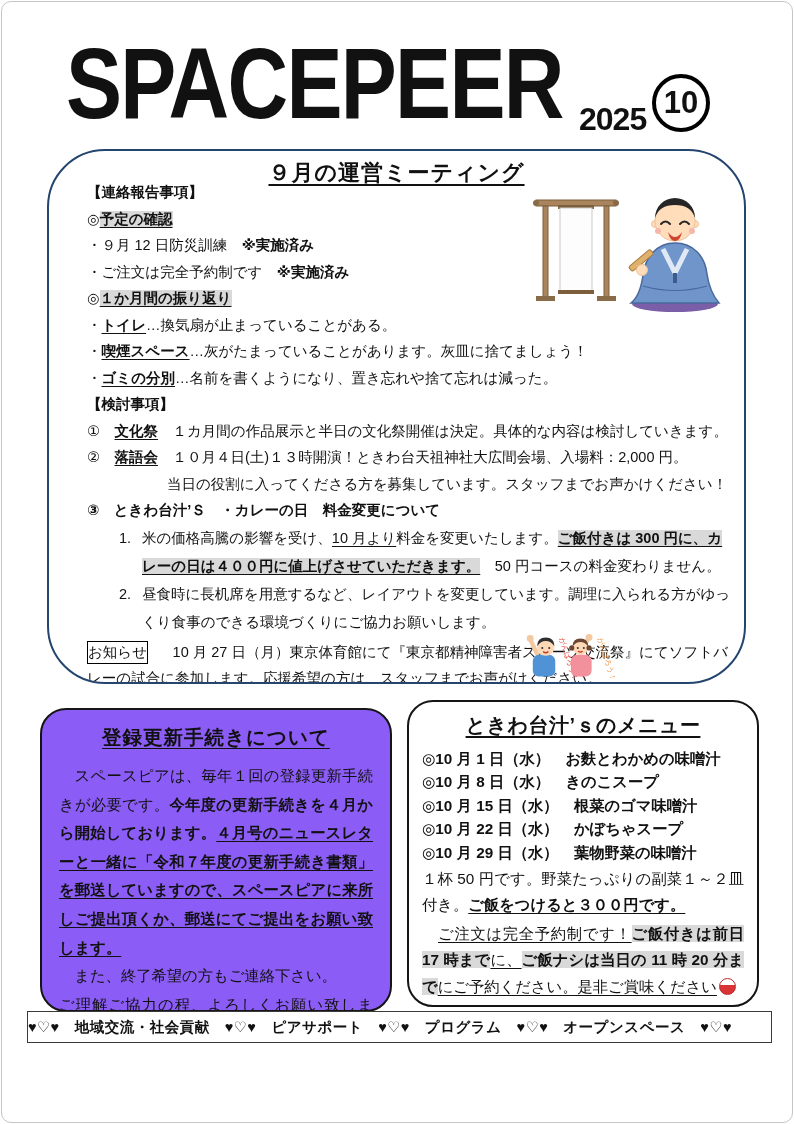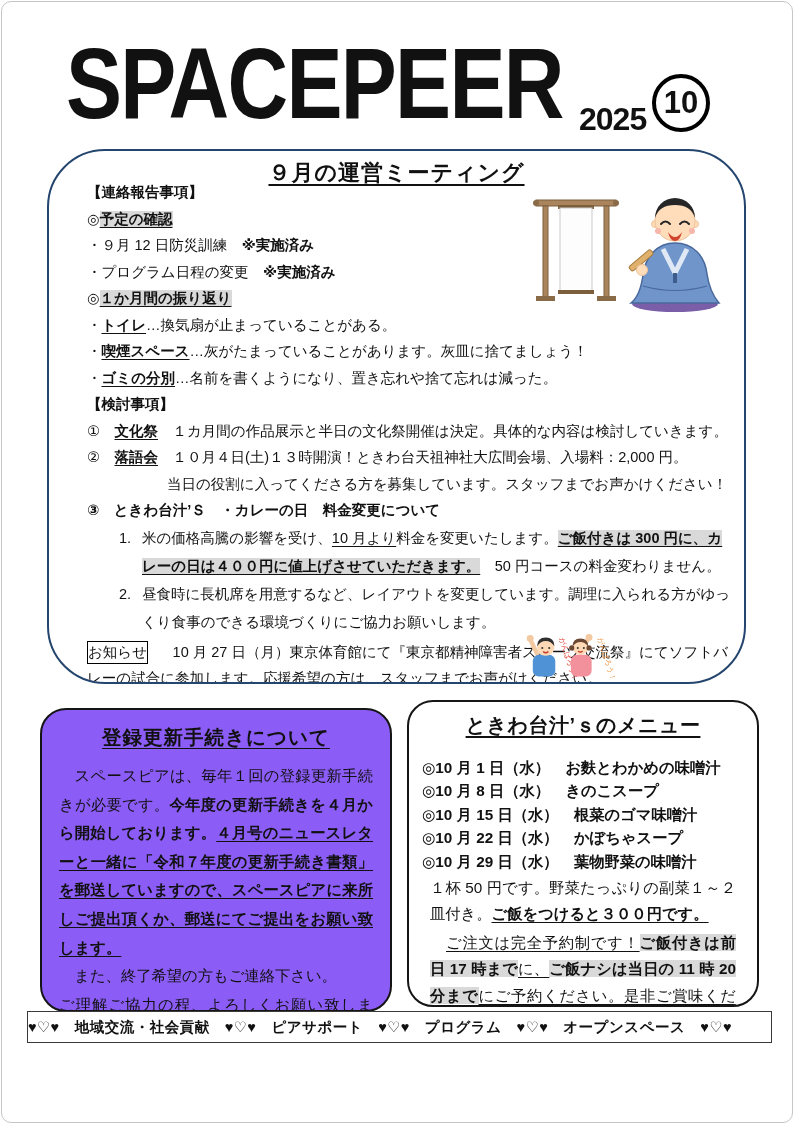--- a/index.html
+++ b/index.html
@@ -39,24 +39,24 @@
 
   
   .box-left{position:absolute;left:38px;top:706px;width:352px;height:304px;border:2.5px solid #151515;border-radius:26px;
     box-sizing:border-box;padding:12px 17px;overflow:hidden;background:#8b5cf6;}
   .box-left h2{margin:2px 0 11px;text-align:center;font-size:19.5px;font-weight:700;letter-spacing:1px;}
   .box-left h2 .tt{text-decoration:underline;text-underline-offset:4px;}
   .box-left p{margin:0;font-size:15.3px;line-height:28.6px;text-align:justify;}
 
   .box-right{position:absolute;left:405px;top:698px;width:352px;height:307px;border:2.5px solid #151515;border-radius:26px;
     box-sizing:border-box;padding:8px 13px;overflow:hidden;background:#fff;}
-  .box-right h2{margin:2px 0 17px;text-align:center;font-size:20px;font-weight:700;letter-spacing:.5px;}
+  .box-right h2{margin:2px 0 8px;text-align:center;font-size:20px;font-weight:700;letter-spacing:.5px;}
   .box-right h2 .tt{text-decoration:underline;text-underline-offset:4px;}
   .menu-line{font-weight:700;font-size:15.3px;line-height:23.4px;white-space:nowrap;}
-  .box-right p{margin:2px 8px 0;font-size:15.3px;line-height:26.4px;text-align:justify;}
+  .box-right p{margin:2px 0 0;font-size:15.3px;line-height:26.4px;text-align:justify;}
   .bowl{display:inline-block;width:15px;height:15px;border-radius:50%;
     background:linear-gradient(#ffffff 42%,#d93335 42%);border:1px solid #b8292b;vertical-align:-3px;margin-left:2px;}
 
   
   .footer{position:absolute;left:25px;top:1009px;width:745px;height:32px;border:1.5px solid #3a3a3a;box-sizing:border-box;
     display:flex;align-items:center;font-size:14.5px;font-weight:700;letter-spacing:.5px;white-space:nowrap;}
 </style>
 </head>
 <body>
 
@@ -105,21 +105,21 @@
         <circle cx="128" cy="40" r="3" fill="#f7b6ab"></circle>
           <circle cx="162" cy="40" r="3" fill="#f7b6ab"></circle>
         <path d="M138,41 q7,10 14,0 q-2,9 -7,9 q-5,0 -7,-9 z" fill="#d0452f"></path>
       </svg>
     </div>
 
     <div class="mlines">
       <div class="mline"><span class="b">【連絡報告事項】</span></div>
       <div class="mline"><span class="b">◎</span><span class="b hl u">予定の確認</span></div>
       <div class="mline"><span>・９月 12 日防災訓練　</span><span class="b">※実施済み</span></div>
-      <div class="mline"><span>・プログラム日程の変更　</span><span class="b">※実施済み</span></div>
+      <div class="mline"><span>・ご注文は完全予約制です　</span><span class="b">※実施済み</span></div>
       <div class="mline"><span class="b">◎</span><span class="b hl u">１か月間の振り返り</span></div>
       <div class="mline"><span>・</span><span class="b u">トイレ</span><span>…換気扇が止まっていることがある。</span></div>
       <div class="mline"><span>・</span><span class="b u">喫煙スペース</span><span>…灰がたまっていることがあります。灰皿に捨てましょう！</span></div>
       <div class="mline"><span>・</span><span class="b u">ゴミの分別</span><span>…名前を書くようになり、置き忘れや捨て忘れは減った。</span></div>
       <div class="mline"><span class="b">【検討事項】</span></div>
       <div class="mline"><span>①　</span><span class="b u">文化祭</span><span>　１カ月間の作品展示と半日の文化祭開催は決定。具体的な内容は検討していきます。</span></div>
       <div class="mline"><span>②　</span><span class="b u">落語会</span><span>　１０月４日(土)１３時開演！ときわ台天祖神社大広間会場、入場料：2,000 円。</span></div>
       <div class="mline indent"><span>当日の役割に入ってくださる方を募集しています。スタッフまでお声かけください！</span></div>
       <div class="mline"><span class="b">③　ときわ台汁’Ｓ　・カレーの日　料金変更について</span></div>
       <div class="mpara">

